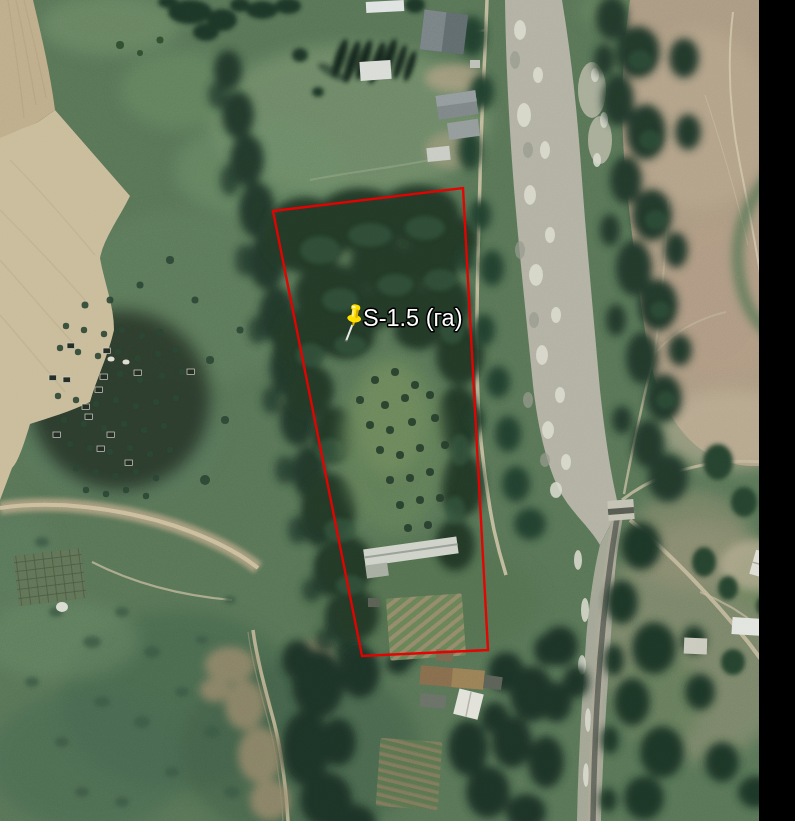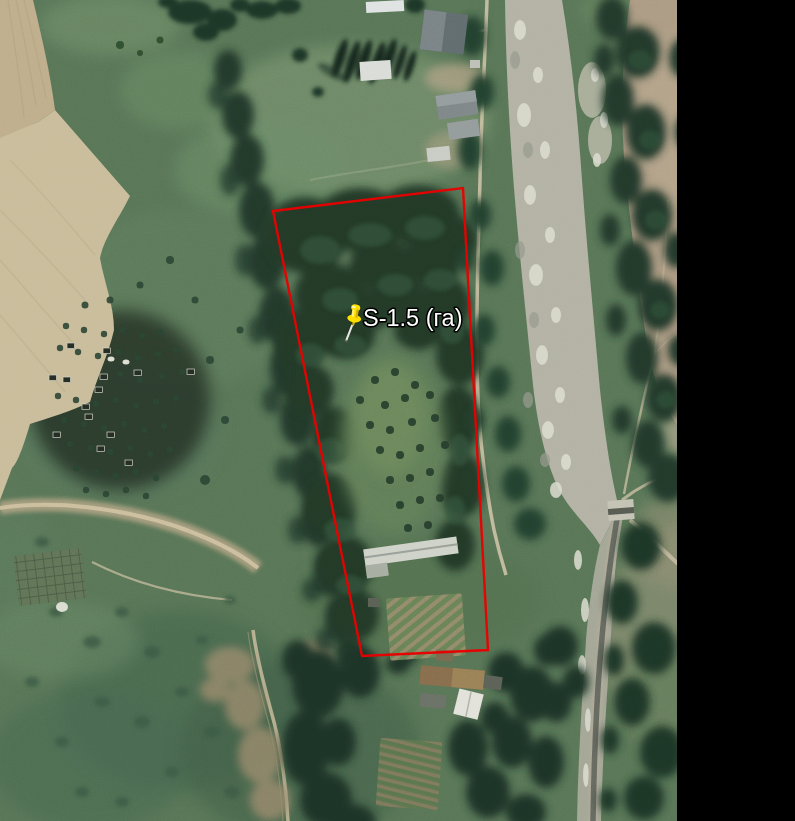--- a/index.html
+++ b/index.html
@@ -1,16 +1,16 @@
 <!DOCTYPE html>
 <html><head>
 <meta charset="utf-8">
 <style>
   html,body{margin:0;padding:0;background:#000;}
-  .stage{position:relative;width:677px;height:821px;overflow:hidden;}
+  .stage{position:relative;width:759px;height:821px;overflow:hidden;}
   svg{display:block;}
   .pm-label{
     font-family:"Liberation Sans",sans-serif;
     font-size:23.5px;
     font-weight:400;
     paint-order:stroke;
     stroke-width:3px;
     stroke-linejoin:round;
   }
   .parcel{stroke-width:2.4;fill:none;opacity:.97;}

